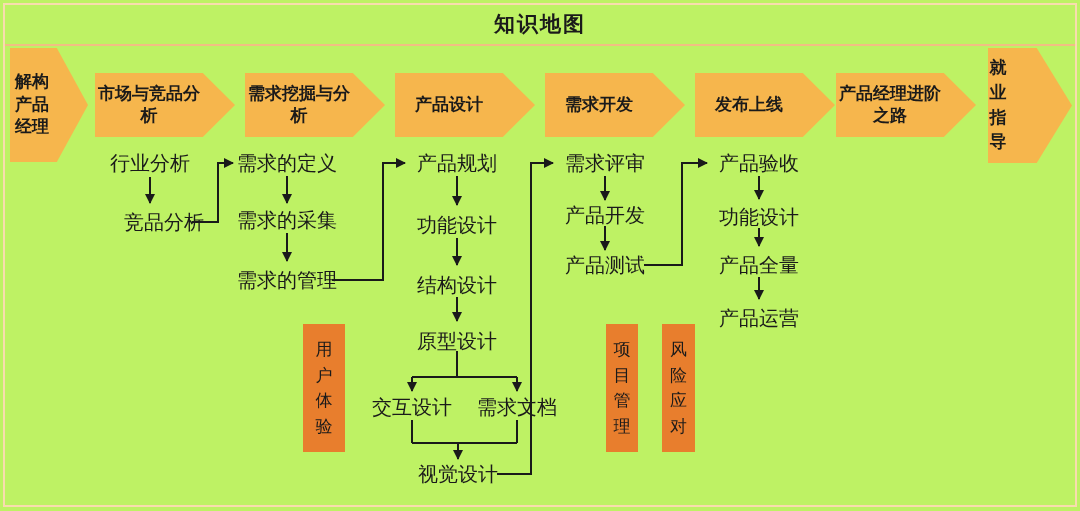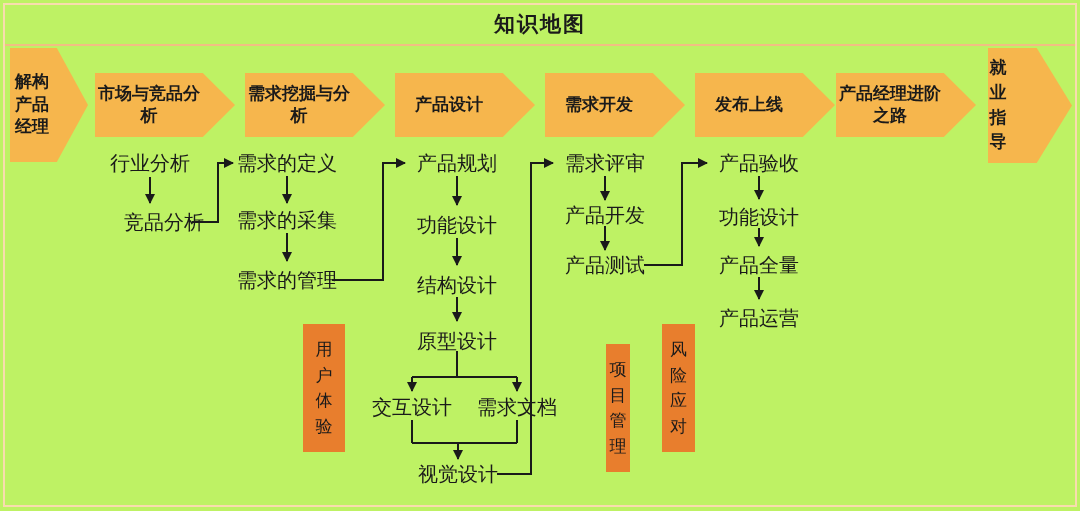--- a/index.html
+++ b/index.html
@@ -123,20 +123,20 @@
   <div class="node" style="left:605px;top:265px">产品测试</div>
 
   <div class="node" style="left:759px;top:163px">产品验收</div>
   <div class="node" style="left:759px;top:217px">功能设计</div>
   <div class="node" style="left:759px;top:265px">产品全量</div>
   <div class="node" style="left:759px;top:318px">产品运营</div>
 
   <div class="tag" style="left:303px;top:324px;width:42px;height:128px">
     <div class="lbl">用户体验</div>
   </div>
-  <div class="tag" style="left:606px;top:344px;width:24px;height:128px">
+  <div class="tag" style="left:606px;top:324px;width:32px;height:128px">
     <div class="lbl">项目管理</div>
   </div>
   <div class="tag" style="left:662px;top:324px;width:33px;height:128px">
     <div class="lbl">风险应对</div>
   </div>
 
 </div>
 
 </body></html>

